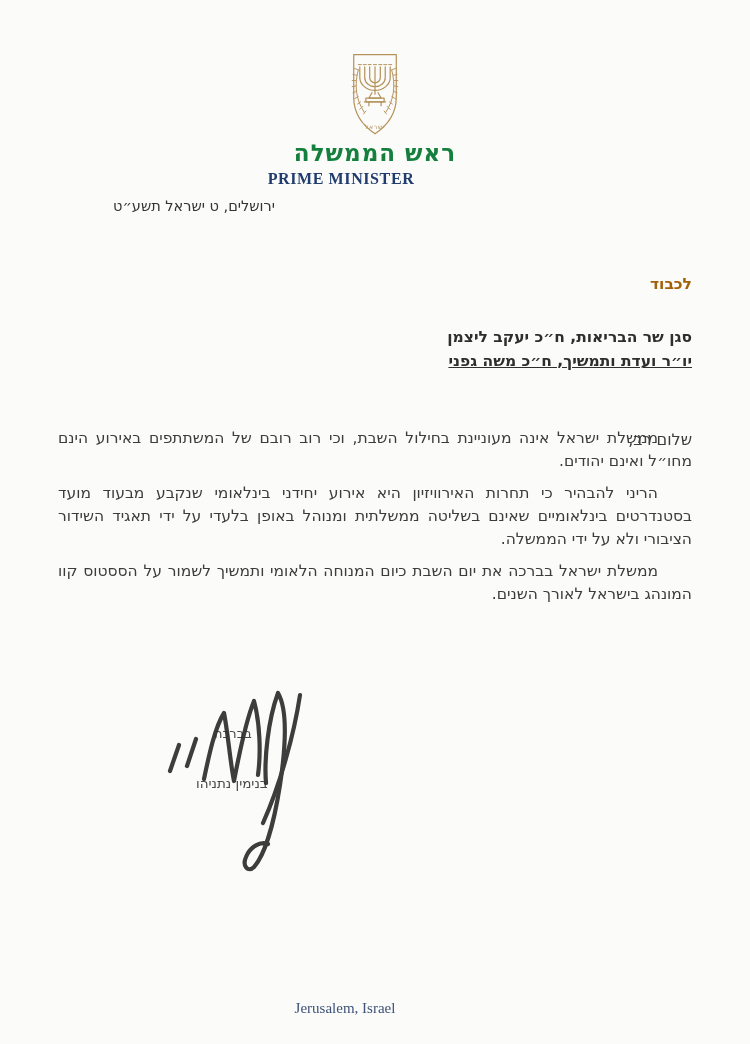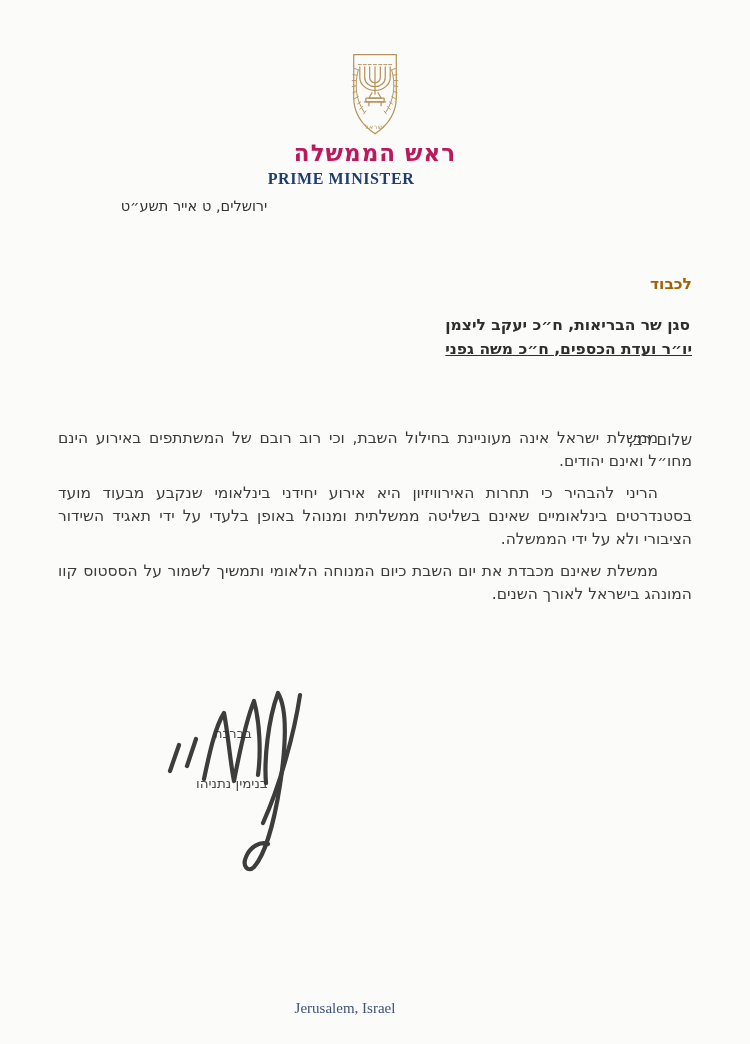--- a/index.html
+++ b/index.html
@@ -11,21 +11,21 @@
     background:#fbfbfa;
     overflow:hidden;
     font-family:"DejaVu Sans", sans-serif;
     color:#3c3c3c;
   }
   
   .emblem { position:absolute; left:337px; top:50px; width:76px; height:90px; }
   .title-he {
     position:absolute; left:0; top:140px; width:750px;
     text-align:center; direction:rtl;
-    font-size:23px; font-weight:bold; color:#be185d;
+    font-size:23px; font-weight:bold; color:#15803d;
     letter-spacing:1px;
   }
   .title-en {
     position:absolute; left:0; top:170px; width:682px;
     text-align:center;
     font-family:"Liberation Serif","DejaVu Serif",serif;
     font-size:16px; font-weight:bold; color:#1f3c6d;
     letter-spacing:0.6px;
   }
   
@@ -33,22 +33,22 @@
     position:absolute; left:94px; top:195px; width:200px;
     direction:rtl; text-align:center;
     font-size:14.5px; line-height:22px; color:#333;
   }
   
   .recipient-prefix {
     position:absolute; right:58px; top:275px;
     direction:rtl; font-size:15.5px; font-weight:bold; color:#a16207;
   }
   .recipient {
-    position:absolute; right:58px; top:313px;
-    direction:rtl; text-align:left;
+    position:absolute; right:58px; top:325px;
+    direction:rtl; text-align:right;
     font-size:15.5px; font-weight:bold; line-height:24px; color:#2e2e2e;
   }
   .recipient .underlined { text-decoration:underline; }
   
   .greeting {
     position:absolute; right:58px; top:386px;
     direction:rtl; font-size:16px; color:#3c3c3c;margin-top:44px;
   }
   .body-text {
     position:absolute; left:58px; top:427px; width:634px;
@@ -100,35 +100,35 @@
     <path d="M 72,26 C 77,45 76,64 64,82" stroke-width="1.3"></path>
     <path d="M 72,26 l 5,-2 M 74,33 l 5,-1 M 75,40 l 5,0 M 75,47 l 5,1 M 74,54 l 5,2 M 72,61 l 5,3 M 69,68 l 4,3 M 66,74 l 4,4 M 62,80 l 3,4" stroke-width="1.2"></path>
 
     <text x="50" y="104" text-anchor="middle" font-size="8" letter-spacing="1" fill="#b5925a" stroke="none" font-family="DejaVu Sans, sans-serif">ישראל</text>
   </svg>
 
   <div class="title-he">ראש הממשלה</div>
   <div class="title-en">PRIME MINISTER</div>
 
   <div class="dateline">
-    <div>ירושלים, ט אייר תשע״ט</div>
+    <div>ירושלים, ט ישראל תשע״ט</div>
   </div>
 
   <div class="recipient-prefix">לכבוד</div>
   <div class="recipient">
     <div>סגן שר הבריאות, ח״כ יעקב ליצמן</div>
-    <div class="underlined">יו״ר ועדת הכספים, ח״כ משה גפני</div>
+    <div class="underlined">יו״ר ועדת ותמשיך, ח״כ משה גפני</div>
   </div>
 
   <div class="greeting">שלום רב,</div>
 
   <div class="body-text">
     <p>ממשלת ישראל אינה מעוניינת בחילול השבת, וכי רוב רובם של המשתתפים באירוע הינם מחו״ל ואינם יהודים.</p>
     <p>הריני להבהיר כי תחרות האירוויזיון היא אירוע יחידני בינלאומי שנקבע מבעוד מועד בסטנדרטים בינלאומיים שאינם בשליטה ממשלתית ומנוהל באופן בלעדי על ידי תאגיד השידור הציבורי ולא על ידי הממשלה.</p>
-    <p>ממשלת שאינם מכבדת את יום השבת כיום המנוחה הלאומי ותמשיך לשמור על הססטוס קוו המונהג בישראל לאורך השנים.</p>
+    <p>ממשלת ישראל בברכה את יום השבת כיום המנוחה הלאומי ותמשיך לשמור על הססטוס קוו המונהג בישראל לאורך השנים.</p>
   </div>
 
   <div class="closing-text">בברכה</div>
   <div class="signatory-name">בנימין נתניהו</div>
   <svg class="signature-svg" viewBox="0 0 215 210" fill="none" stroke="#2d2d2d" stroke-width="4.2" stroke-linecap="round" stroke-linejoin="round" opacity="0.92">
     <path d="M 22,96 L 31,70"></path>
     <path d="M 39,91 L 48,64"></path>
     <path d="M 56,104 C 61,80 67,52 76,38 C 80,58 82,86 86,106 C 91,80 97,48 106,26 C 112,48 113,78 110,100"></path>
     <path d="M 118,108 C 116,85 120,45 130,18 C 140,35 138,70 132,110 C 125,155 115,182 106,192 C 100,198 94,191 98,182 C 102,172 112,166 120,169"></path>
     <path d="M 152,20 C 146,60 132,110 115,148"></path>

